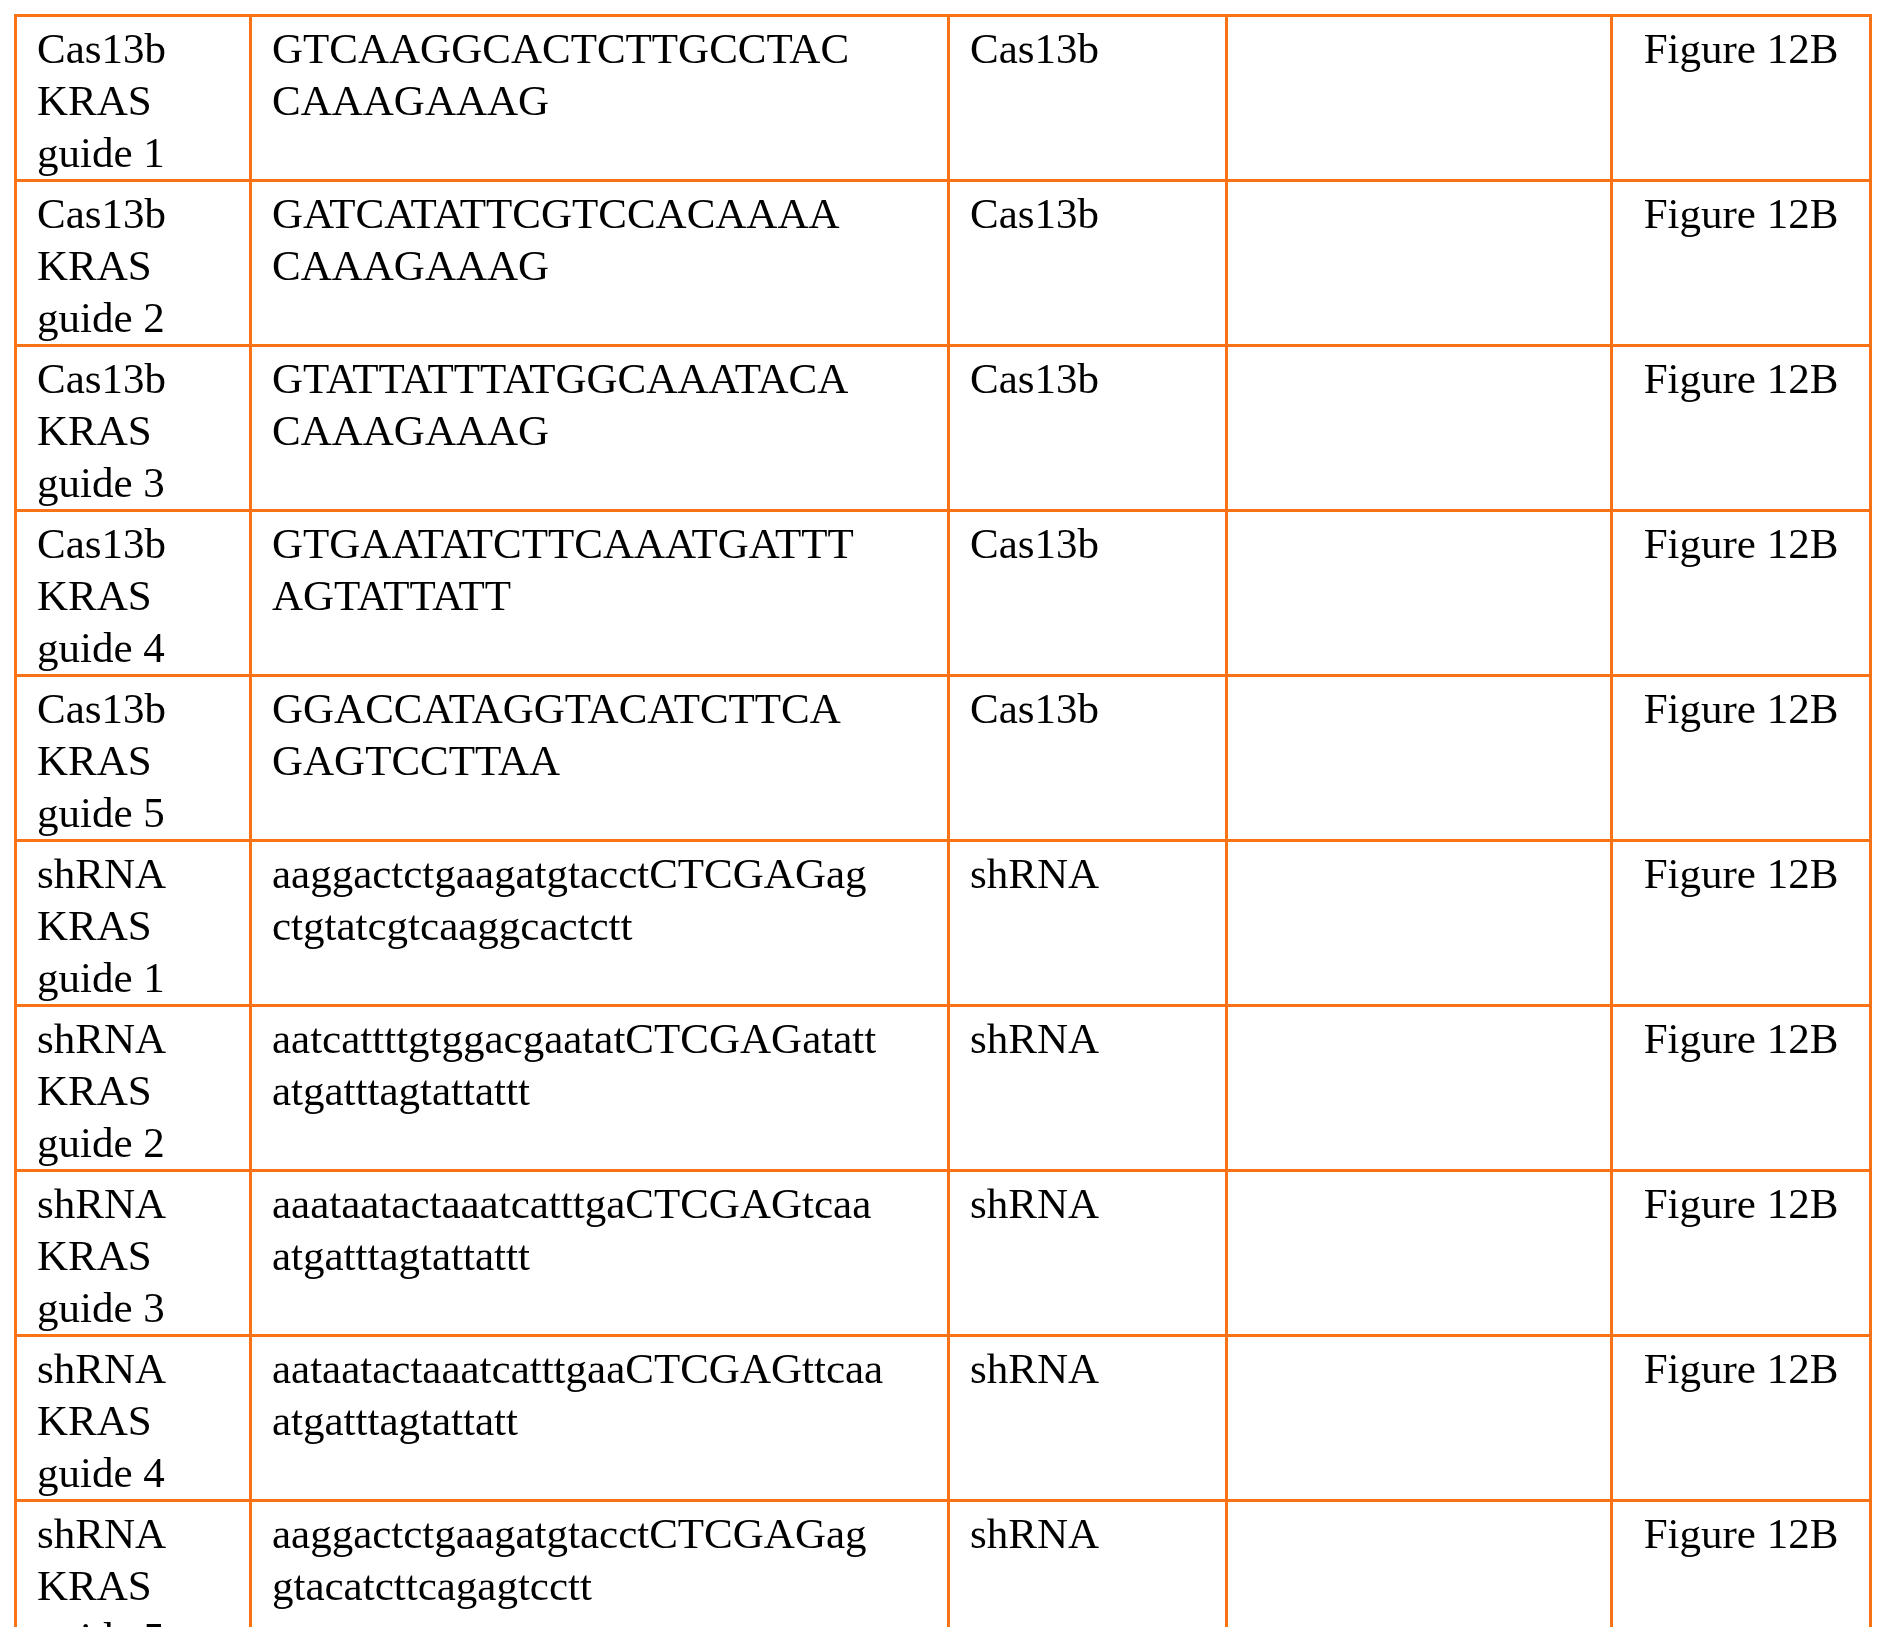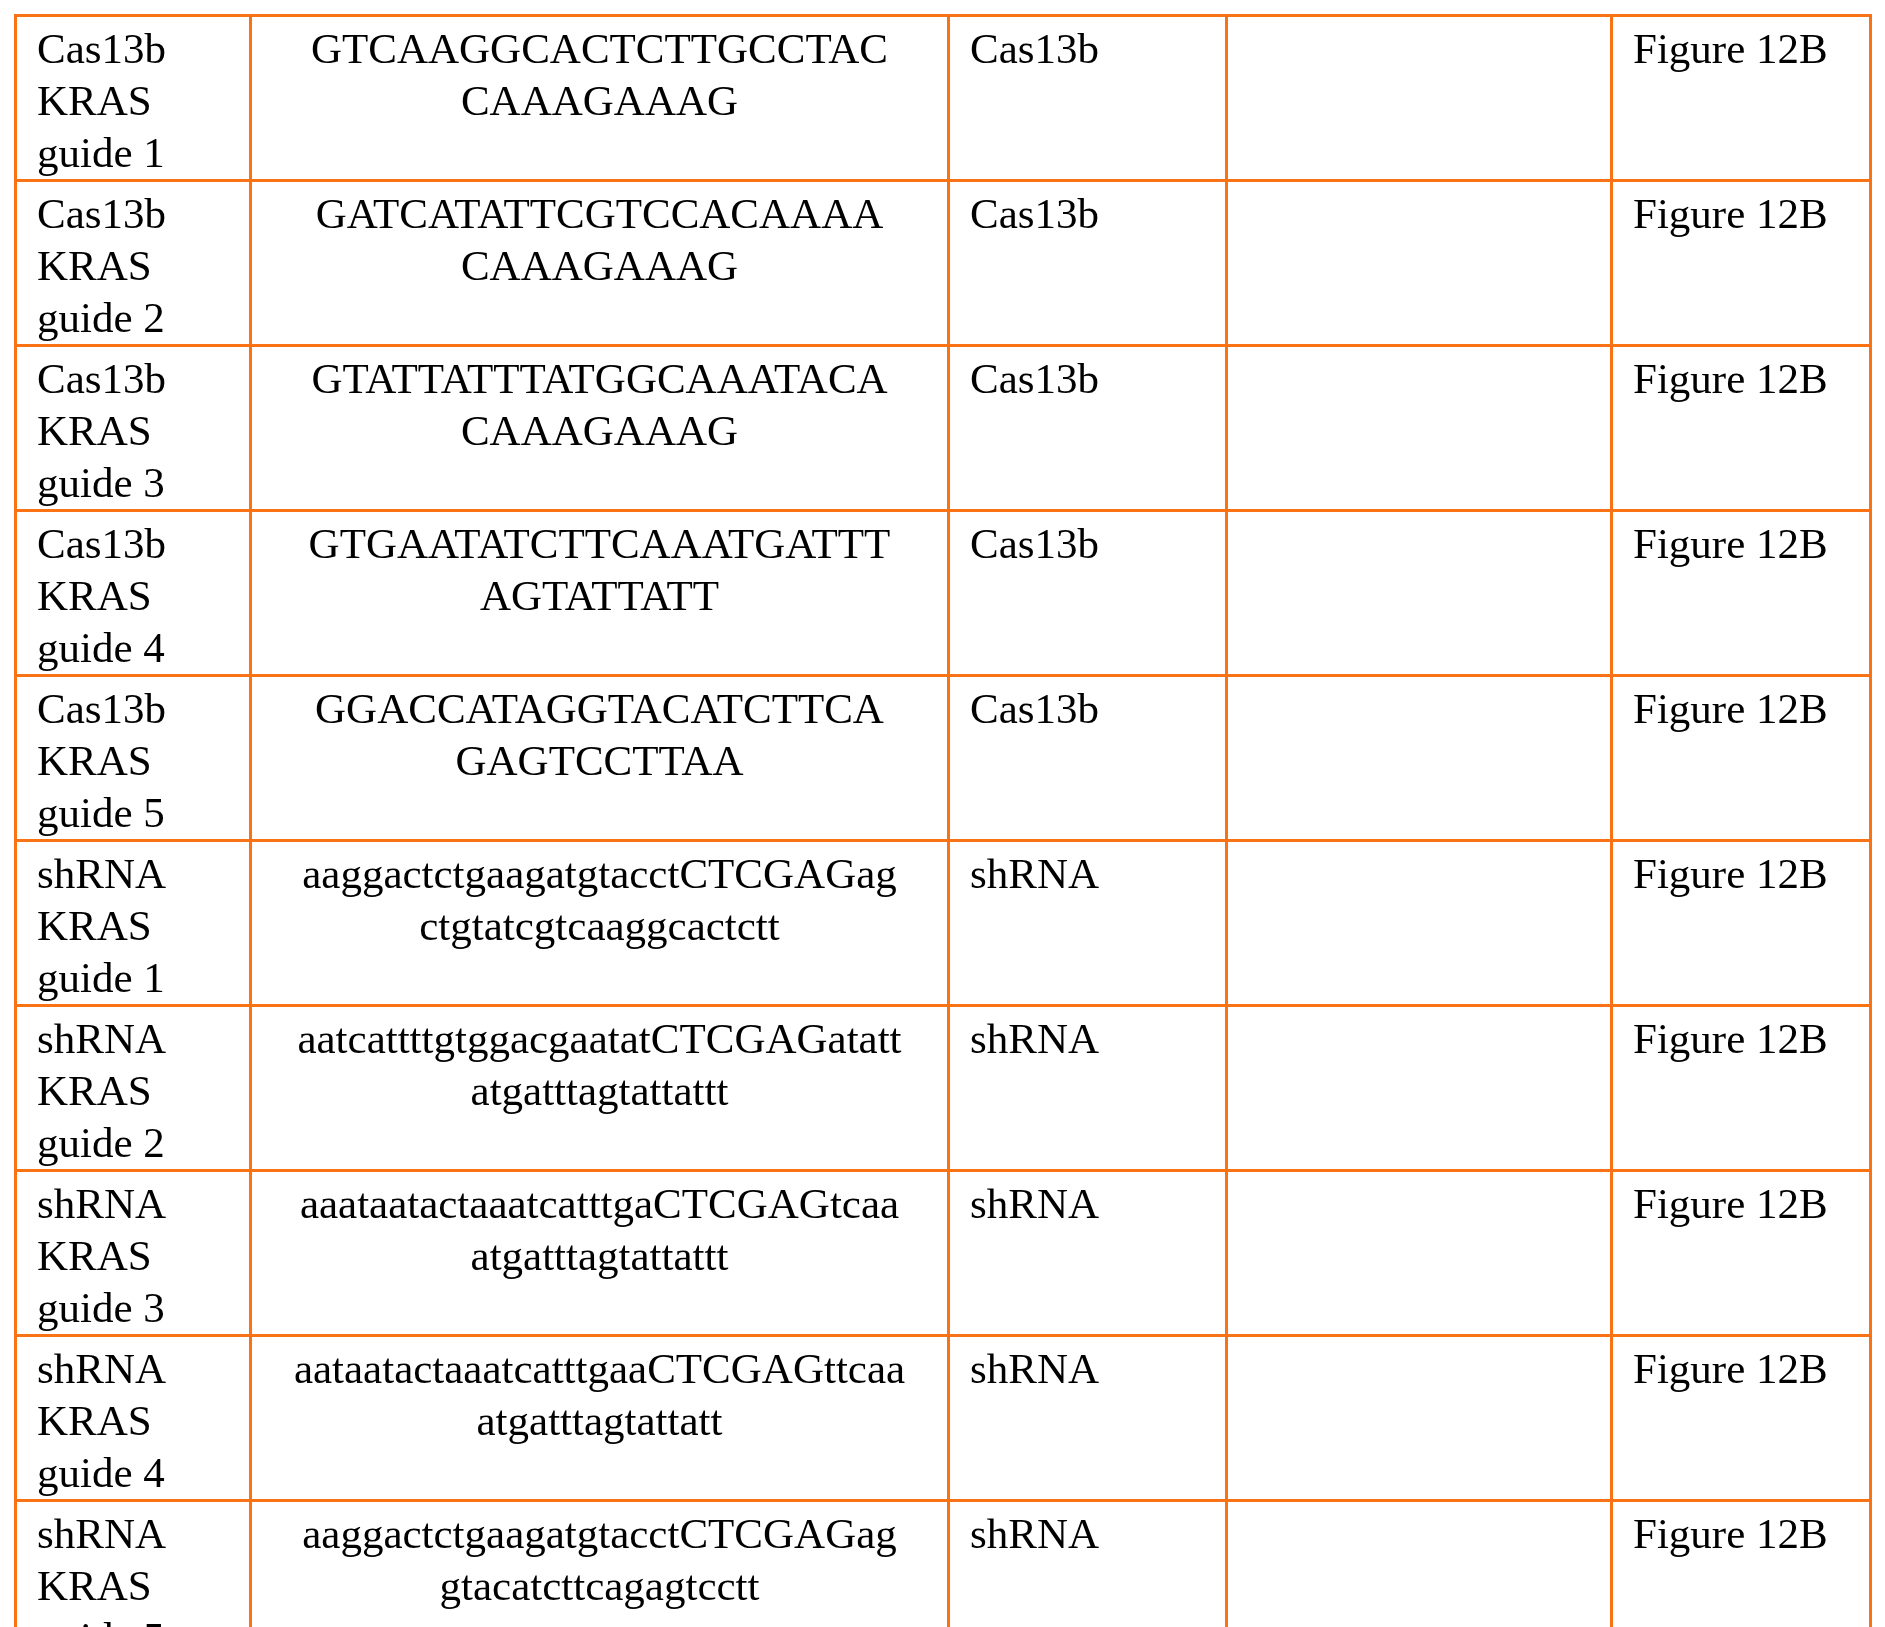--- a/index.html
+++ b/index.html
@@ -12,24 +12,24 @@
   }
   table.seq td {
     border: 3px solid #f97316;
     vertical-align: top;
     padding: 6px 20px 0 20px;
     height: 154px;
     box-sizing: border-box;
     word-break: break-all;
   }
   td.c1 { width: 235px; padding-left: 20px; }
-  td.c2 { width: 698px; text-align: center; }
+  td.c2 { width: 698px; }
   td.c3 { width: 278px; }
   td.c4 { width: 385px; }
-  td.c5 { width: 259px; padding-left: 22px; }
+  td.c5 { width: 259px; padding-left: 22px; text-align: center; }
   .line { display: block; white-space: nowrap; }
 </style>
 </head>
 <body>
 
 <table class="seq">
   <tbody id="tbody">
   <tr>
     <td class="c1">
       <span class="line">Cas13b</span>

